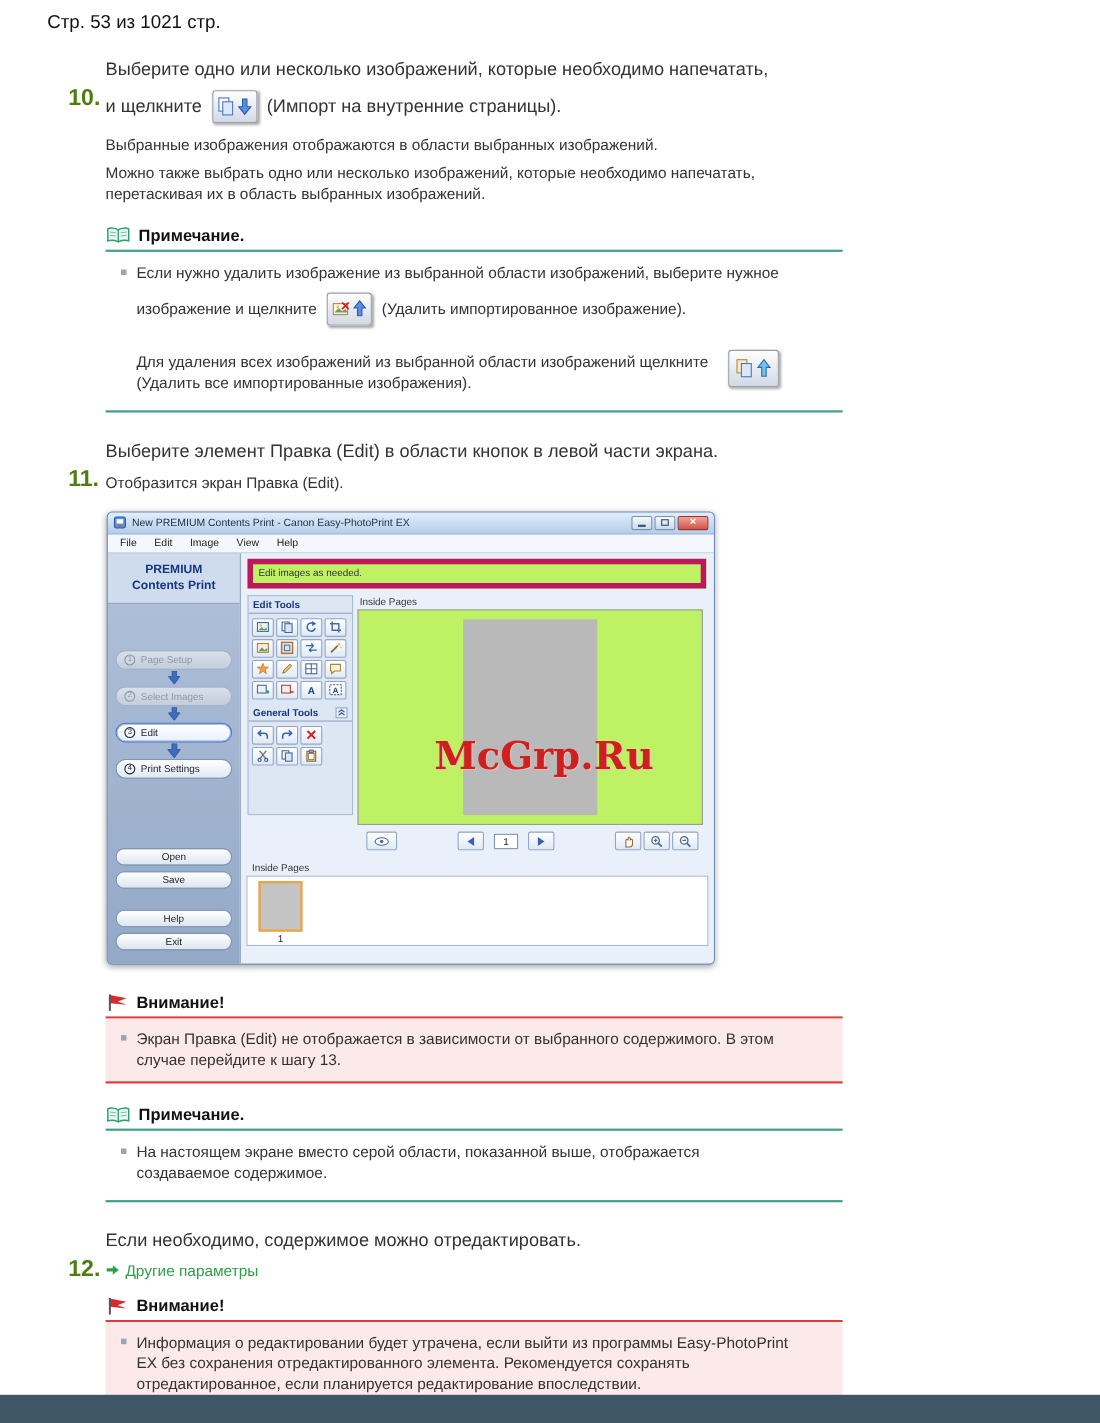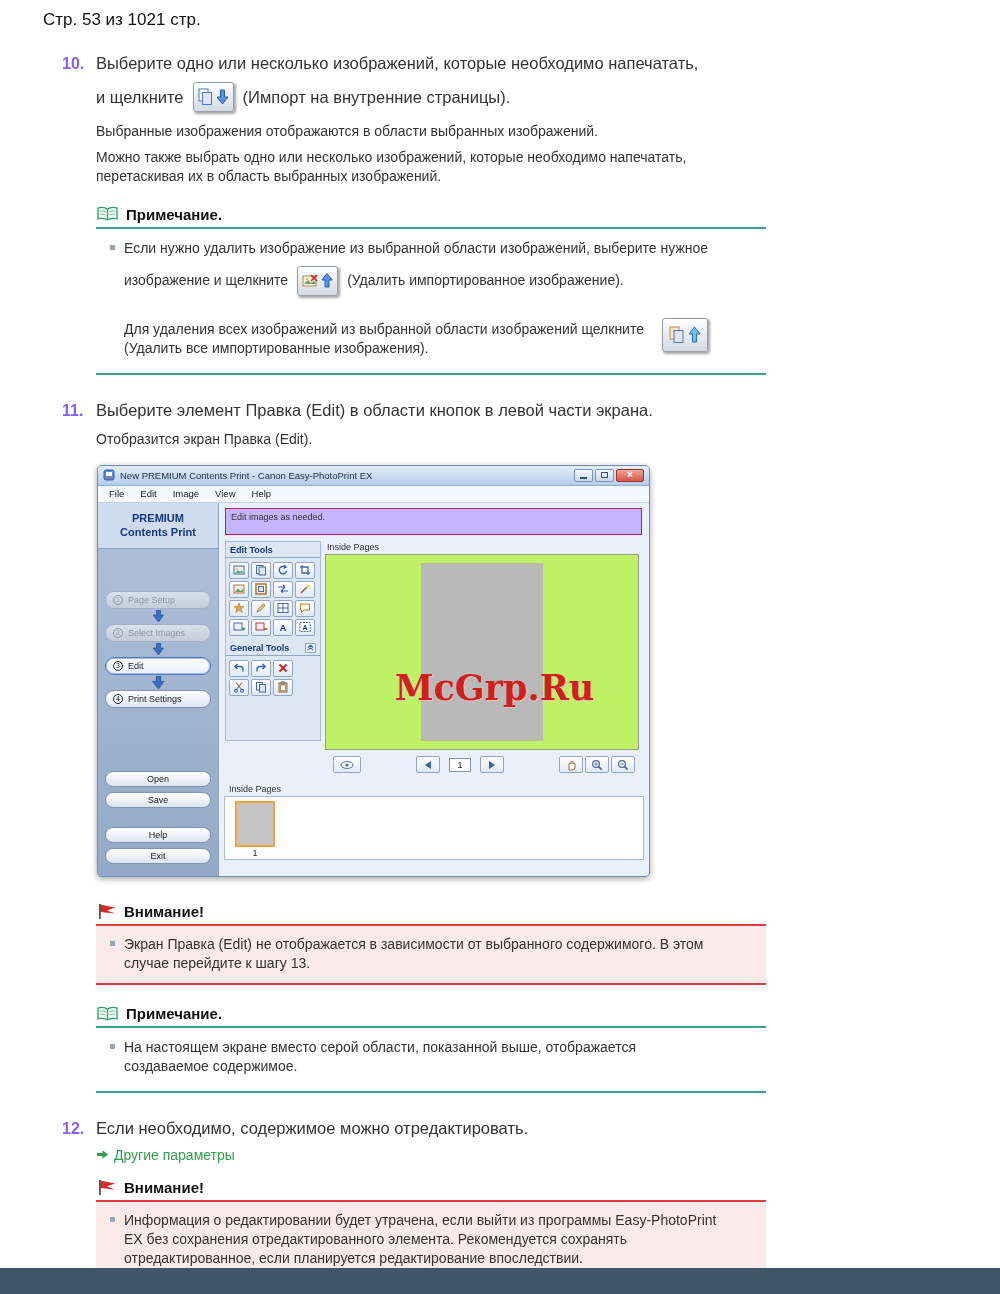--- a/index.html
+++ b/index.html
@@ -10,21 +10,21 @@
   }
   
   .doc-header { display:flex; justify-content:space-between; padding:10px 42px 0 43px;
     font-size:17px; color:#111; }
   
   .steps { padding:0 0 0 62px; }
   .step { display:flex; }
   .step-10 { margin-top:24px; }
   .step-11 { margin-top:26px; }
   .step-12 { margin-top:26px; }
-  .step-num { flex:none; width:34px; font-size:16px; font-weight:bold; color:#8b5cf6; padding-top:1px; }
+  .step-num { flex:none; width:34px; font-size:21px; font-weight:bold; color:#4d7c0f; padding-top:1px;margin-top:22px; }
   .step-body { width:672px; }
   .step-title { font-size:16.5px; color:#333; }
   .inline-row { display:flex; align-items:center; gap:9px; margin-top:9px; font-size:16.5px; }
   .para { font-size:14px; color:#333; margin-top:10px; line-height:1.35; }
   .para + .para { margin-top:7px; }
   
   .icon-btn { display:inline-flex; align-items:center; justify-content:center; gap:3px;
     background:linear-gradient(180deg,#fefefe,#d2d9e3); border:1px solid #979ea8; border-radius:3px;
     box-shadow:1.5px 1.5px 2.5px rgba(0,0,0,.35); }
   .icon-btn.sm { width:41px; height:30px; }
@@ -78,22 +78,22 @@
   .sb-btn.active { border:1px solid #4f78c0; box-shadow:inset 0 0 0 1px #a7c0ea; background:linear-gradient(180deg,#ffffff,#e9f1fc); }
   .numcircle { flex:none; width:10px; height:10px; border-radius:50%; border:1px solid currentColor;
     font-size:7px; display:flex; align-items:center; justify-content:center; margin-right:5px; }
   .sb-arrow { height:15px; display:flex; align-items:center; justify-content:center; }
   .sb-actions { margin-top:auto; padding-bottom:12px; display:flex; flex-direction:column; align-items:center; gap:5px; }
   .sb-btn2 { width:106px; height:16px; border-radius:8px; background:linear-gradient(180deg,#ffffff,#dde5f0);
     border:1px solid #7f94b0; font-size:9px; color:#222; display:flex; align-items:center; justify-content:center; }
   .gap10 { height:9px; }
   
   .main { position:relative; flex:1; background:#e9f0f9; border-left:1px solid #8fa5c4; }
-  .msgbox { position:absolute; top:5px; left:6px; right:7px; height:27px; background:#c4b5fd;
-    border:1px solid #be185d; font-size:9px; color:#333; padding:3px 5px; }
+  .msgbox { position:absolute; top:5px; left:6px; right:7px; height:27px; background:#bef264;
+    border:5px solid #be185d; font-size:9px; color:#333; padding:3px 5px; }
   .tools { position:absolute; top:38px; left:6px; width:96px; bottom:135px;
     background:#dde7f4; border:1px solid #a9bcd6; }
   .tools-header { font-size:9px; font-weight:bold; color:#16377f; padding:3px 4px 2px 4px;
     border-bottom:1px solid #8fa5c4; display:flex; justify-content:space-between; align-items:center; }
   .collapse-box { width:11px; height:10px; border:1px solid #8fa5c4; background:#eef3fa;
     display:flex; align-items:center; justify-content:center; }
   .tool-grid { padding:4px 3px; display:grid; grid-template-columns:repeat(4,20px); gap:2px; }
   .tool-grid.g3 { grid-template-columns:repeat(3,20px); }
   .tool { width:20px; height:17px; border:1px solid #93a7c4; border-radius:2px;
     background:linear-gradient(180deg,#ffffff,#dfe9f5); display:flex; align-items:center; justify-content:center; }

